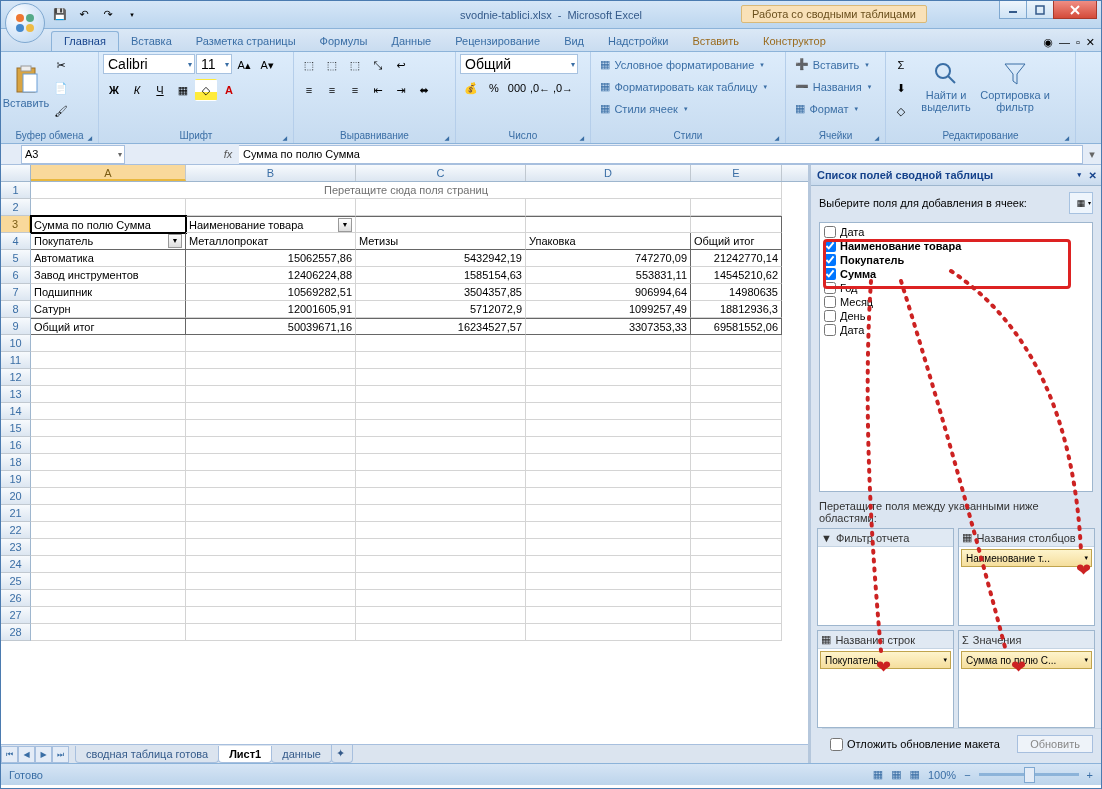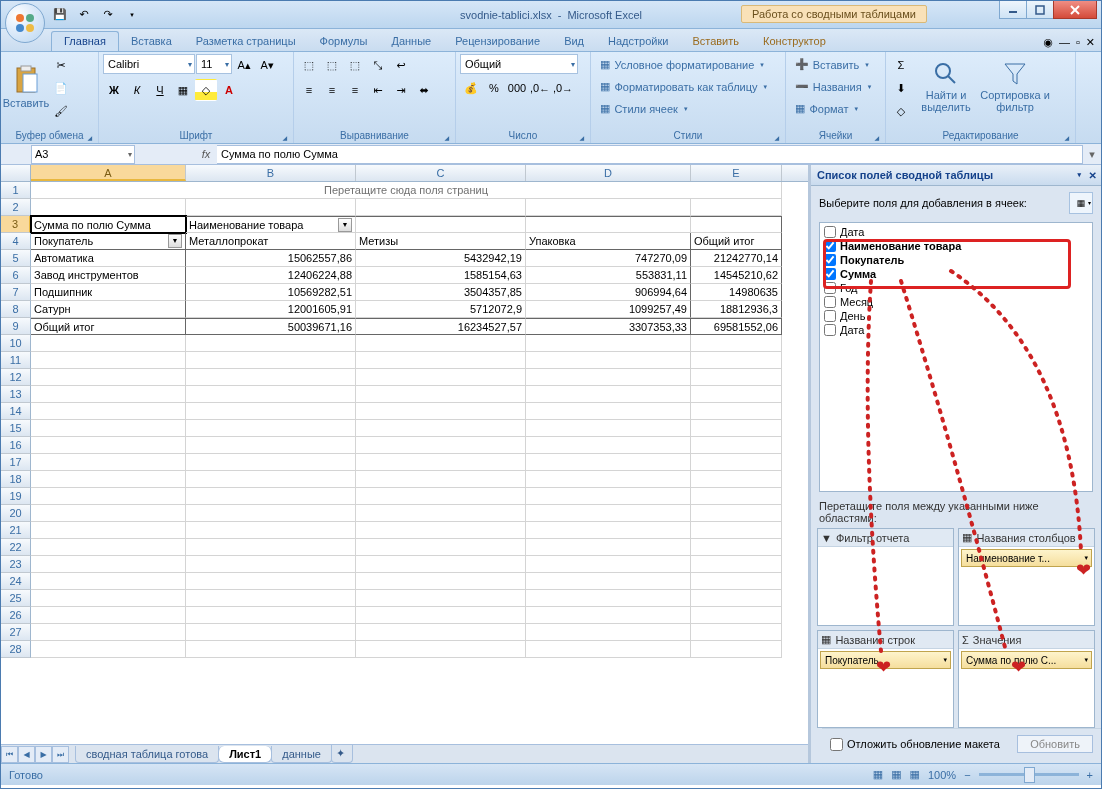--- a/index.html
+++ b/index.html
@@ -24,30 +24,30 @@
 
 .ribbon { height:92px; background:linear-gradient(#ddecfb,#c6dbf0); display:flex; border-bottom:1px solid #8cb3d9; }
 .group { border-right:1px solid #b5ceea; display:flex; flex-direction:column; padding:2px 4px 0; }
 .group-content { flex:1; display:flex; align-items:flex-start; gap:3px; }
 .group-title { text-align:center; font-size:10px; color:#3a6ea5; padding:1px 0 2px; position:relative; }
 .group-title::after { content:"◢"; font-size:6px; color:#3a6ea5; position:absolute; right:2px; bottom:2px; }
 .bigbtn { width:42px; height:66px; display:flex; flex-direction:column; align-items:center; justify-content:center; gap:2px; border-radius:3px; }
 .smallbtn { width:22px; height:22px; border:1px solid transparent; border-radius:2px; display:flex; align-items:center; justify-content:center; }
 .rowbtns { display:flex; gap:1px; }
 .colbtns { display:flex; flex-direction:column; gap:1px; }
-.combo { height:20px; border:1px solid #a7c2e0; background:#fff; display:flex; align-items:center; padding:0 14px 0 4px; position:relative; font-size:11px; }
+.combo { height:20px; border:1px solid #a7c2e0; background:#fff; display:flex; align-items:center; padding:0 14px 0 4px; position:relative; font-size:14px; }
 .combo::after { content:"▾"; position:absolute; right:2px; color:#3a6ea5; font-size:8px; }
 .r-label { font-size:11px; text-align:center; color:#3a6ea5; }
 .menubtn { height:21px; display:flex; align-items:center; gap:4px; padding:0 4px; color:#3a6ea5; border:1px solid transparent; border-radius:2px; }
 .menubtn::after { content:"▾"; font-size:7px; margin-left:2px; }
 
 .fxrow { height:21px; background:#e4ecf7; display:flex; align-items:center; border-bottom:1px solid #a7bfde; }
-.namebox { width:104px; height:19px; border:1px solid #a7bfde; background:#fff; margin-left:30px; display:flex; align-items:center; padding:0 3px; position:relative; }
+.namebox { width:104px; height:19px; border:1px solid #a7bfde; background:#fff; margin-left:20px; display:flex; align-items:center; padding:0 3px; position:relative; }
 .namebox::after { content:"▾"; position:absolute; right:2px; color:#666; font-size:8px; }
-.fx-icon { width:22px; text-align:center; font-style:italic; color:#555; }
+.fx-icon { width:22px; text-align:center; font-style:italic; color:#555;margin-left:32px; }
 .fx-input { flex:1; background:#fff; height:19px; border:1px solid #a7bfde; border-left:none; display:flex; align-items:center; padding-left:4px; }
 
 .mainarea { display:flex; height:598px; }
 .sheet-zone { flex:1; background:#fff; display:flex; flex-direction:column; position:relative; }
 .colhdr-row { display:flex; height:17px; background:linear-gradient(#f7fafd,#dce6f1); border-bottom:1px solid #9eb6ce; }
 .selall { width:30px; border-right:1px solid #9eb6ce; }
 .colhdr { border-right:1px solid #c0c8d0; text-align:center; color:#3a6ea5; font-size:11px; line-height:17px; }
 .colhdr.sel { background:#f9d99b; color:#7a5c14; border-bottom:2px solid #e8b73e; }
 .rows { flex:1; overflow:hidden; }
 .row { display:flex; height:17px; }
@@ -60,21 +60,21 @@
 .pvt-bottom { border-bottom:1px solid #666 !important; }
 .pvt-top { border-top:1px solid #666 !important; }
 .pagefield { text-align:center; color:#707070; background:#fff; }
 .dropdown-btn { float:right; width:14px; height:14px; border:1px solid #999; background:linear-gradient(#fff,#ddd); font-size:7px; text-align:center; line-height:12px; margin-top:1px; }
 
 .cA{width:155px}.cB{width:170px}.cC{width:170px}.cD{width:165px}.cE{width:91px}
 
 .tabbar { height:19px; background:#dbe4ef; display:flex; align-items:center; border-top:1px solid #a7bfde; }
 .nav-arr { width:17px; height:17px; border:1px solid #a7bfde; background:#e4ecf7; text-align:center; font-size:8px; line-height:15px; color:#3a6ea5;}
 .sheettab { padding:2px 10px; background:#dbe4ef; border:1px solid #a7bfde; border-top:none; border-radius:0 0 4px 4px; margin-right:-1px; color:#345a8a; }
-.sheettab.active { background:#fff; font-weight:bold; color:#000;border-radius:6px; }
+.sheettab.active { background:#fff; font-weight:bold; color:#000; }
 
 .taskpane { width:293px; background:#dbe5f1; border-left:3px solid #b5c7dc; display:flex; flex-direction:column; }
 .tp-title { height:21px; background:linear-gradient(#e9f0f8,#c9dbee); display:flex; align-items:center; padding:0 6px; font-weight:bold; color:#15428b; border-bottom:1px solid #9eb6ce; position:relative;}
 .tp-close { position:absolute; right:4px; font-size:10px;}
 .tp-menu { position:absolute; right:20px; font-size:7px;}
 .tp-sub { padding:6px 8px; display:flex; align-items:center; justify-content:space-between;}
 .tool-select { width:24px; height:22px; border:1px solid #a7c2e0; background:#eef5fc; text-align:center; font-size:9px; line-height:20px; position:relative;}
 .tool-select::after { content:"▾"; font-size:6px; position:absolute; right:1px; bottom:0;}
 .fieldlist { margin:2px 8px 4px; background:#fff; border:1px solid #9eb6ce; height:270px; padding:2px; overflow:auto; position:relative;}
 .field-item { display:flex; align-items:center; gap:4px; padding:1px 2px; }
@@ -441,28 +441,20 @@
         </div>
         <div class="row">
           <div class="rowhdr">16</div>
           <div class="cell cA"></div>
           <div class="cell cB"></div>
           <div class="cell cC"></div>
           <div class="cell cD"></div>
           <div class="cell cE"></div>
         </div>
         <div class="row">
-          <div class="rowhdr">17</div>
-          <div class="cell cA"></div>
-          <div class="cell cB"></div>
-          <div class="cell cC"></div>
-          <div class="cell cD"></div>
-          <div class="cell cE"></div>
-        </div>
-        <div class="row">
           <div class="rowhdr">18</div>
           <div class="cell cA"></div>
           <div class="cell cB"></div>
           <div class="cell cC"></div>
           <div class="cell cD"></div>
           <div class="cell cE"></div>
         </div>
         <div class="row">
           <div class="rowhdr">19</div>
           <div class="cell cA"></div>

